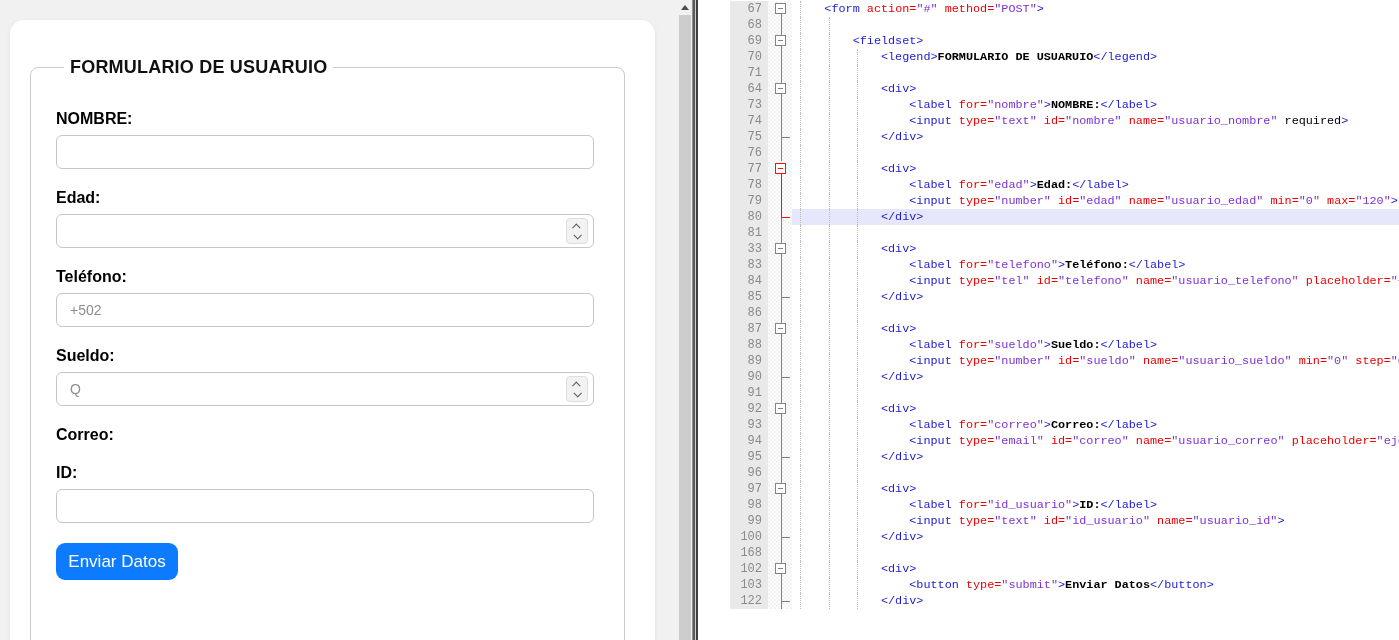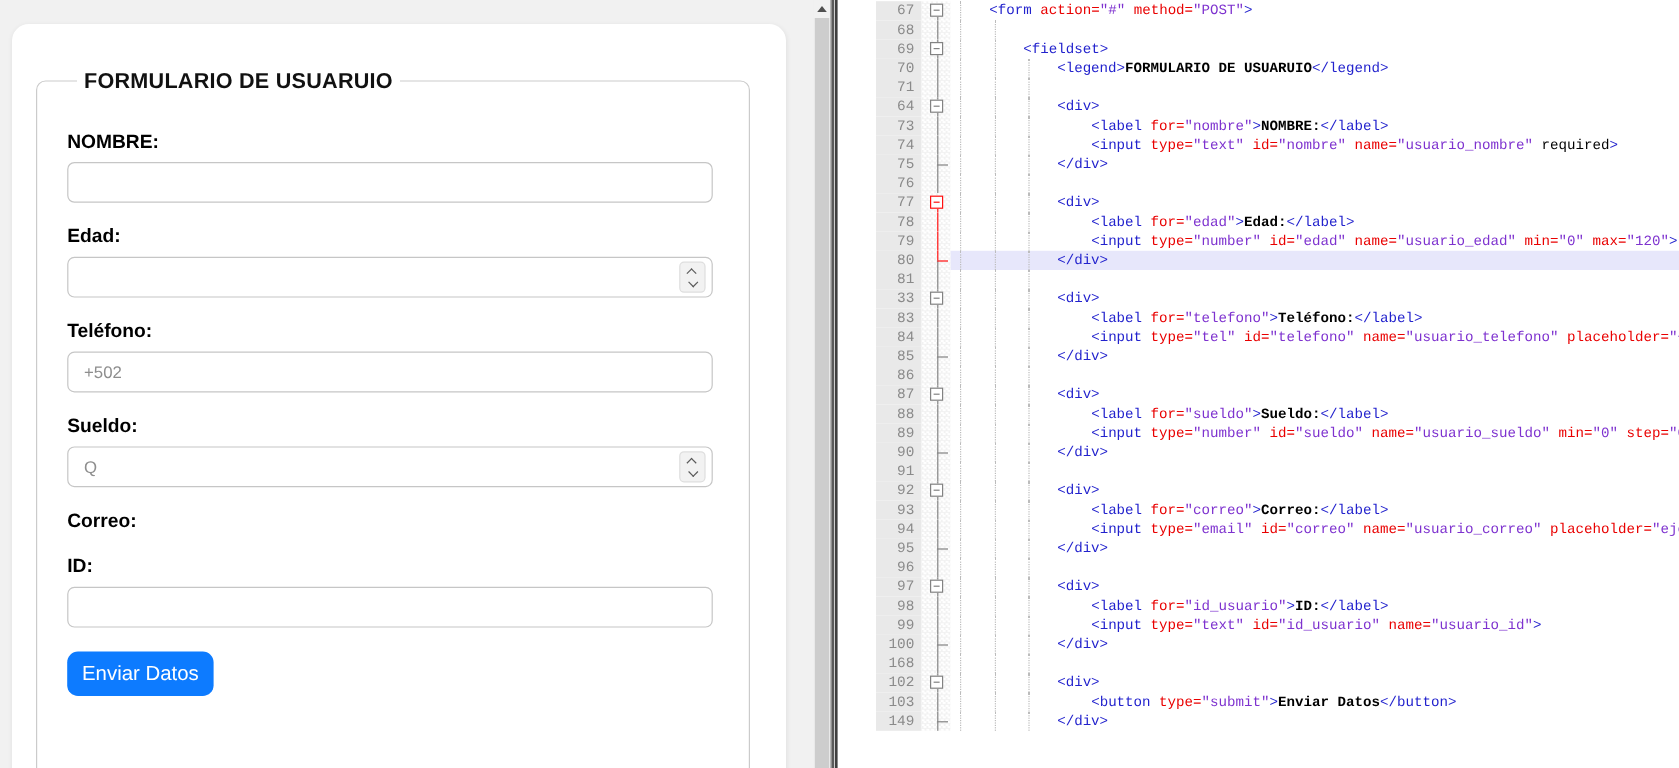--- a/index.html
+++ b/index.html
@@ -183,18 +183,18 @@
       <div class="row"><span class="gutter">94</span><span class="foldm"><i class="trunk"></i></span><i class="guide" style="left: 70px;"></i><i class="guide" style="left: 99px;"></i><i class="guide" style="left: 127px;"></i><span class="code">                <span class="tk-tag">&lt;input </span><span class="tk-attr">type=</span><span class="tk-val">"email"</span><span class="tk-attr"> id=</span><span class="tk-val">"correo"</span><span class="tk-attr"> name=</span><span class="tk-val">"usuario_correo"</span><span class="tk-attr"> placeholder=</span><span class="tk-val">"ejemplo@</span></span></div>
       <div class="row"><span class="gutter">95</span><span class="foldm"><i class="trunk"></i><i class="ftick"></i></span><i class="guide" style="left: 70px;"></i><i class="guide" style="left: 99px;"></i><i class="guide" style="left: 127px;"></i><span class="code">            <span class="tk-tag">&lt;/div&gt;</span></span></div>
       <div class="row"><span class="gutter">96</span><span class="foldm"><i class="trunk"></i></span><i class="guide" style="left: 70px;"></i><i class="guide" style="left: 99px;"></i><i class="guide" style="left: 127px;"></i><span class="code"></span></div>
       <div class="row"><span class="gutter">97</span><span class="foldm"><i class="trunk"></i><i class="fbox"></i></span><i class="guide" style="left: 70px;"></i><i class="guide" style="left: 99px;"></i><i class="guide" style="left: 127px;"></i><span class="code">            <span class="tk-tag">&lt;div&gt;</span></span></div>
       <div class="row"><span class="gutter">98</span><span class="foldm"><i class="trunk"></i></span><i class="guide" style="left: 70px;"></i><i class="guide" style="left: 99px;"></i><i class="guide" style="left: 127px;"></i><span class="code">                <span class="tk-tag">&lt;label </span><span class="tk-attr">for=</span><span class="tk-val">"id_usuario"</span><span class="tk-tag">&gt;</span><span class="tk-txt">ID:</span><span class="tk-tag">&lt;/label&gt;</span></span></div>
       <div class="row"><span class="gutter">99</span><span class="foldm"><i class="trunk"></i></span><i class="guide" style="left: 70px;"></i><i class="guide" style="left: 99px;"></i><i class="guide" style="left: 127px;"></i><span class="code">                <span class="tk-tag">&lt;input </span><span class="tk-attr">type=</span><span class="tk-val">"text"</span><span class="tk-attr"> id=</span><span class="tk-val">"id_usuario"</span><span class="tk-attr"> name=</span><span class="tk-val">"usuario_id"</span><span class="tk-tag">&gt;</span></span></div>
       <div class="row"><span class="gutter">100</span><span class="foldm"><i class="trunk"></i><i class="ftick"></i></span><i class="guide" style="left: 70px;"></i><i class="guide" style="left: 99px;"></i><i class="guide" style="left: 127px;"></i><span class="code">            <span class="tk-tag">&lt;/div&gt;</span></span></div>
       <div class="row"><span class="gutter">168</span><span class="foldm"><i class="trunk"></i></span><i class="guide" style="left: 70px;"></i><i class="guide" style="left: 99px;"></i><i class="guide" style="left: 127px;"></i><span class="code"></span></div>
       <div class="row"><span class="gutter">102</span><span class="foldm"><i class="trunk"></i><i class="fbox"></i></span><i class="guide" style="left: 70px;"></i><i class="guide" style="left: 99px;"></i><i class="guide" style="left: 127px;"></i><span class="code">            <span class="tk-tag">&lt;div&gt;</span></span></div>
       <div class="row"><span class="gutter">103</span><span class="foldm"><i class="trunk"></i></span><i class="guide" style="left: 70px;"></i><i class="guide" style="left: 99px;"></i><i class="guide" style="left: 127px;"></i><span class="code">                <span class="tk-tag">&lt;button </span><span class="tk-attr">type=</span><span class="tk-val">"submit"</span><span class="tk-tag">&gt;</span><span class="tk-txt">Enviar Datos</span><span class="tk-tag">&lt;/button&gt;</span></span></div>
-      <div class="row"><span class="gutter">149</span><span class="foldm"><i class="trunk"></i><i class="ftick"></i></span><i class="guide" style="left: 70px;"></i><i class="guide" style="left: 99px;"></i><i class="guide" style="left: 127px;"></i><span class="code">            <span class="tk-tag">&lt;/div&gt;</span></span></div>
+      <div class="row"><span class="gutter">122</span><span class="foldm"><i class="trunk"></i><i class="ftick"></i></span><i class="guide" style="left: 70px;"></i><i class="guide" style="left: 99px;"></i><i class="guide" style="left: 127px;"></i><span class="code">            <span class="tk-tag">&lt;/div&gt;</span></span></div>
     </div>
   <div class="e-scroll">
     <div class="e-thumb"></div>
   </div>
 </div>
 
 </body></html>

